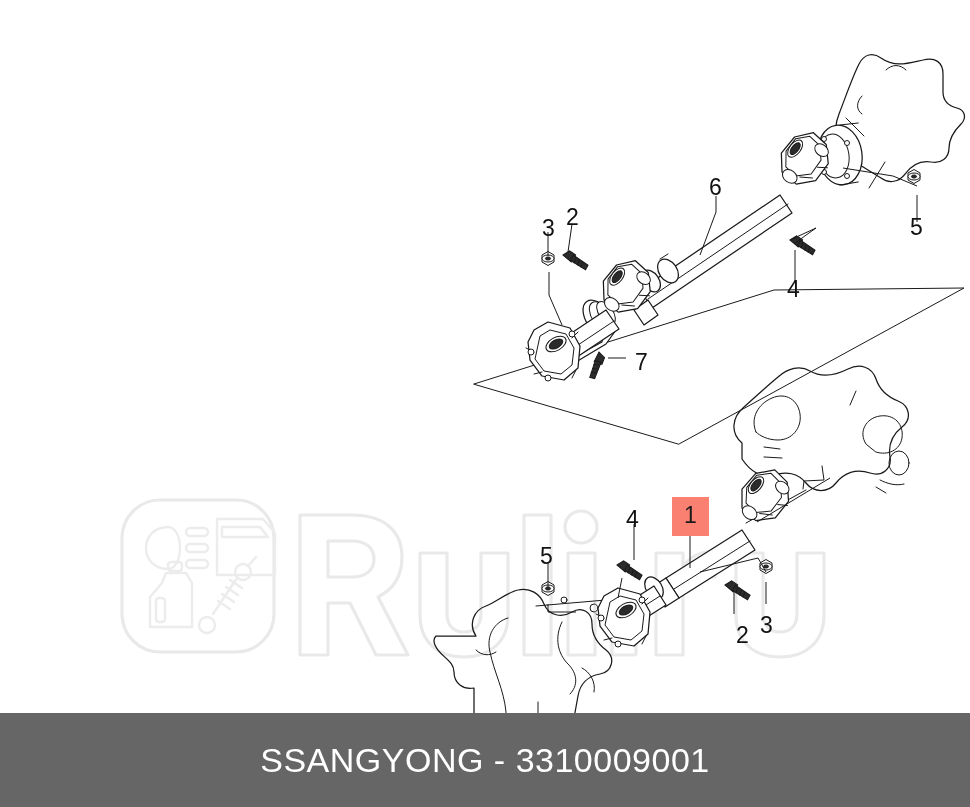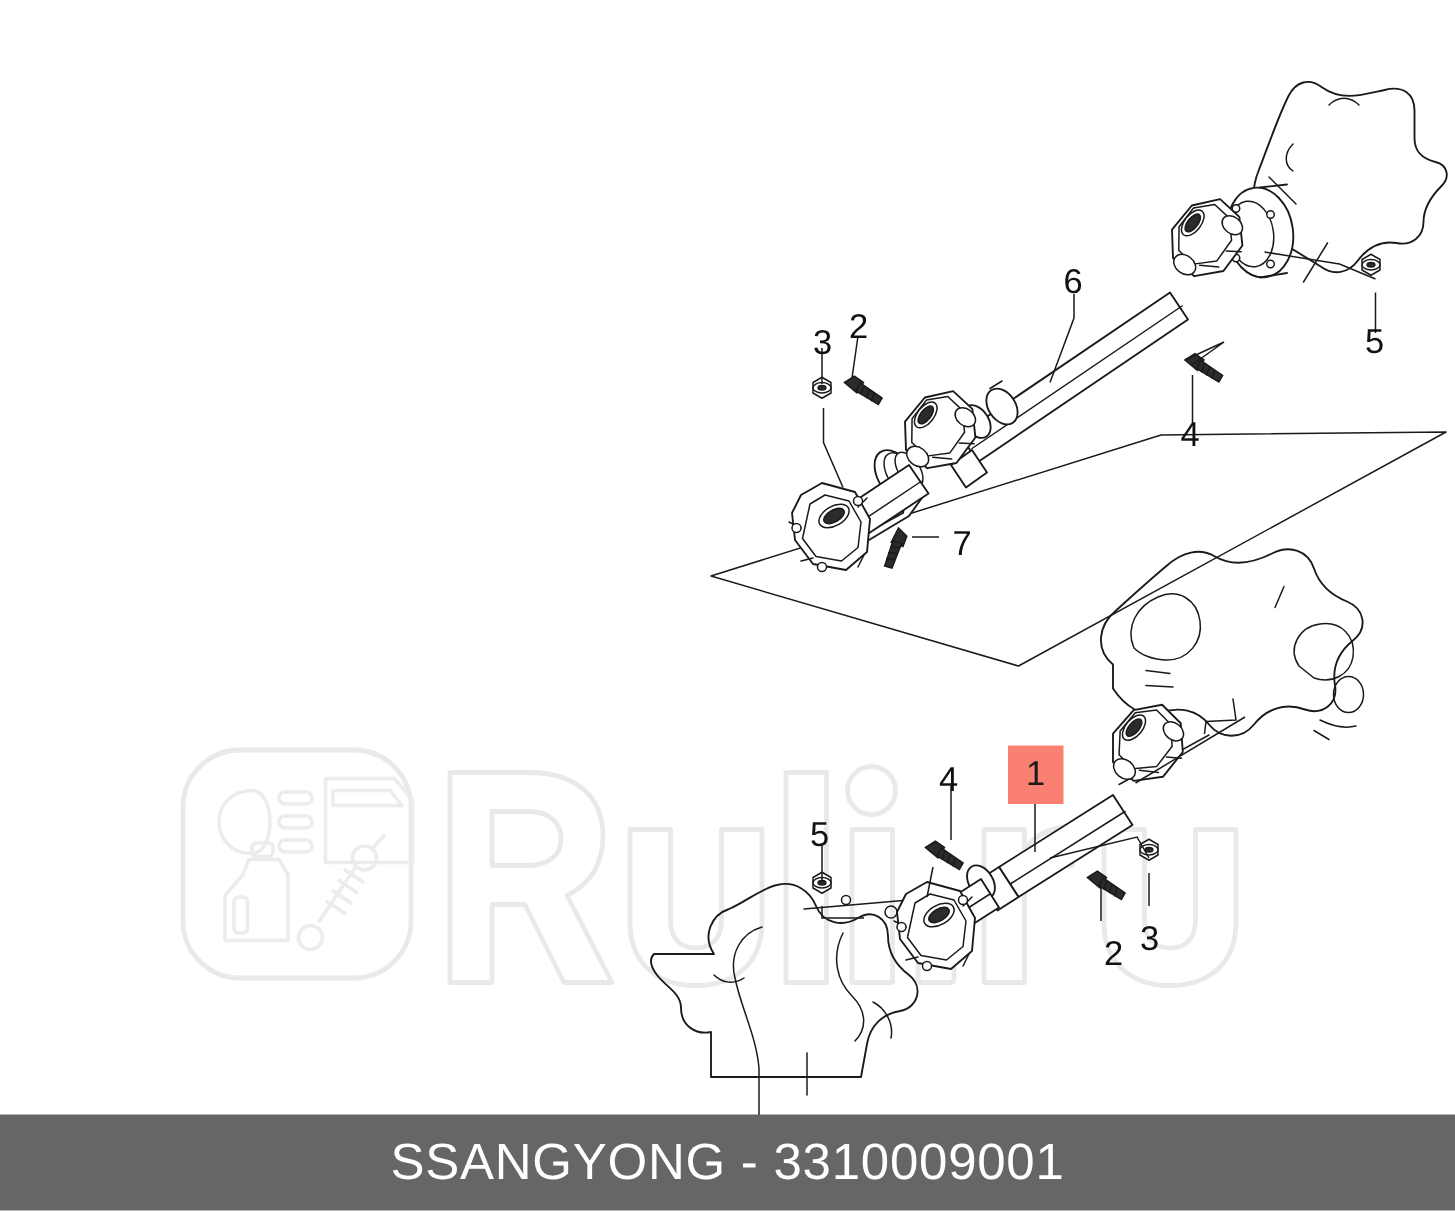--- a/index.html
+++ b/index.html
@@ -1,20 +1,20 @@
 <!DOCTYPE html>
 <html><head>
 <meta charset="utf-8">
 <style>
   html,body{margin:0;padding:0;background:#fff;}
   body{width:970px;height:807px;position:relative;overflow:hidden;
        font-family:"Liberation Sans",sans-serif;}
   #stage{position:absolute;left:0;top:0;width:970px;height:807px;background:#ffffff;}
   #diagram{position:absolute;left:0;top:0;width:970px;height:807px;}
-  .footer-bar{position:absolute;left:0;bottom:0;width:970px;height:64px;
+  .footer-bar{position:absolute;left:0;bottom:0;width:970px;height:94px;
       background:#666666;display:flex;align-items:center;justify-content:center;gap:46px;}
   .footer-text{color:#ffffff;font-size:34px;letter-spacing:.5px;
       font-family:"Liberation Sans",sans-serif;white-space:nowrap;}
   .callout{position:absolute;font-size:23px;color:#111;
       font-family:"Liberation Sans",sans-serif;line-height:1;}
   .callout.hl{background:#fa8072;color:#1a1a1a;padding:7px 12px 9px 12px;}
 </style>
 </head>
 <body>
 

